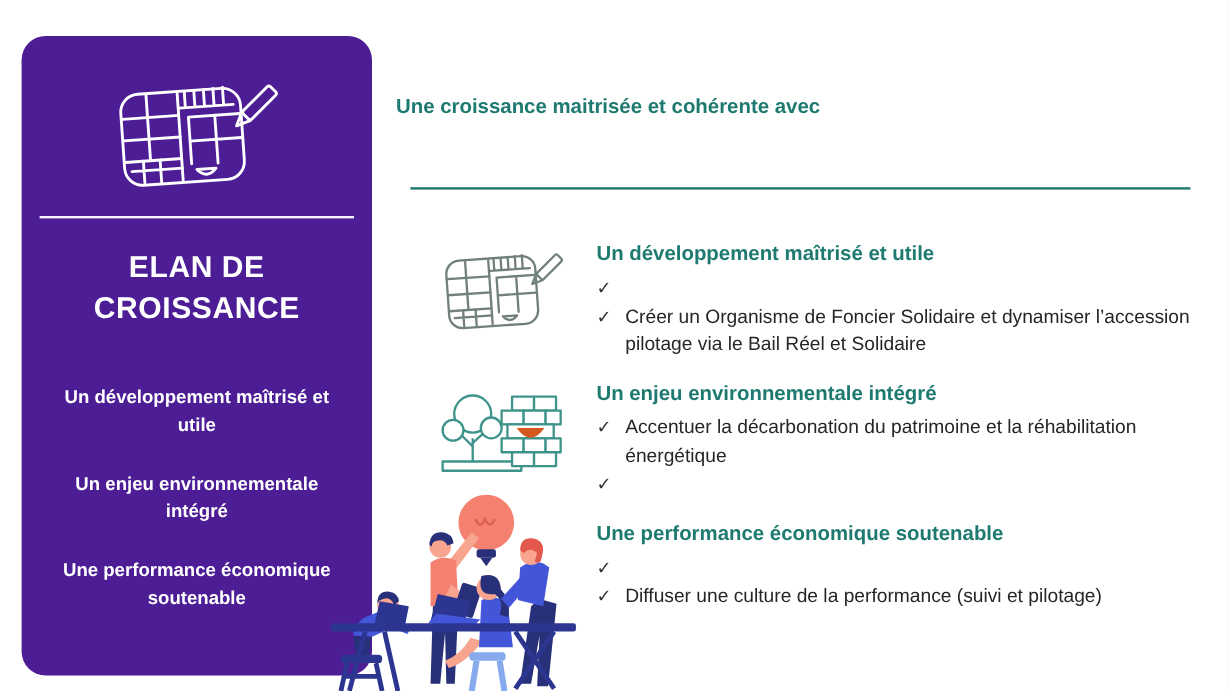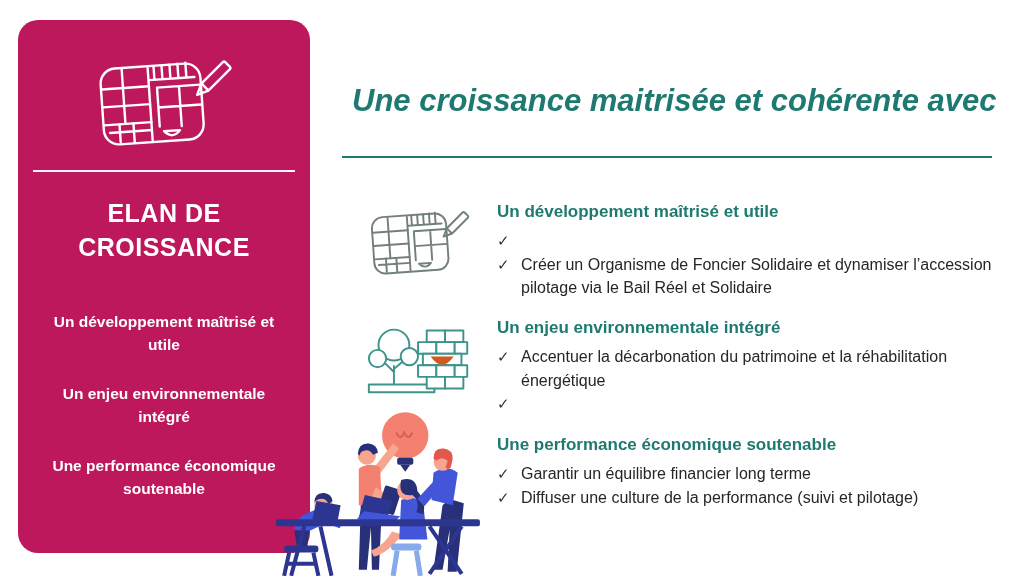--- a/index.html
+++ b/index.html
@@ -2,37 +2,37 @@
 <html><head>
 <meta charset="utf-8">
 <style>
   html,body{margin:0;padding:0;background:#e8e8e8;}
   .slide{
     position:relative;width:1024px;height:576px;background:#ffffff;
     overflow:hidden;font-family:"Liberation Sans",sans-serif;
   }
   
   .sidebar{
-    position:absolute;left:18px;top:20px;width:292px;height:533px;
-    background:#be185d;border-radius:20px;color:#ffffff;text-align:center;
+    position:absolute;left:18px;top:30px;width:292px;height:533px;
+    background:#4c1d95;border-radius:20px;color:#ffffff;text-align:center;
   }
   .sb-icon{margin:30px auto 0;width:172px;height:104px;}
   .sb-divider{margin:16px auto 0;width:262px;height:2px;background:rgba(255,255,255,.95);}
   .sb-title{
     margin:24px auto 0;width:200px;font-size:25px;font-weight:bold;
     line-height:34px;letter-spacing:.5px;
   }
   .sb-items{margin-top:46px;}
   .sb-item{
     margin:0 auto 26px;width:252px;font-size:15.5px;font-weight:bold;line-height:23px;
   }
   
   .main-title{
-    position:absolute;left:352px;top:56px;width:660px;
-    font-size:31px;font-weight:bold;font-style:italic;color:#1E7A70;line-height:38px;
+    position:absolute;left:330px;top:56px;width:660px;
+    font-size:17px;font-weight:bold;color:#1E7A70;line-height:38px;
   }
   .main-rule{position:absolute;left:342px;top:156px;width:650px;height:2px;background:#1E7A70;}
   .section{position:absolute;left:340px;width:684px;display:flex;align-items:flex-start;}
   .sec-1{top:201px;}
   .sec-2{top:317px;}
   .sec-3{top:434px;}
   .icon-col{width:157px;flex:none;display:flex;justify-content:center;}
   .icon-col svg{display:block;}
   .sec-texts{flex:1;}
   .sec-heading{margin:0 0 6px 0;font-size:17px;font-weight:bold;color:#1E7A70;line-height:22px;}
@@ -153,21 +153,20 @@
       </div>
     </div>
   </section>
 
   <section class="section sec-3">
     <div class="icon-col"></div>
     <div class="sec-texts">
       <h3 class="sec-heading">Une performance économique soutenable</h3>
       <div class="bullet">
         <span class="check">✓</span>
-        <span>Garantir un équilibre financier long terme</span>
       </div>
       <div class="bullet">
         <span class="check">✓</span>
         <span>Diffuser une culture de la performance (suivi et pilotage)</span>
       </div>
     </div>
   </section>
 
   <svg class="team-illu" viewBox="0 0 212 172">
 

